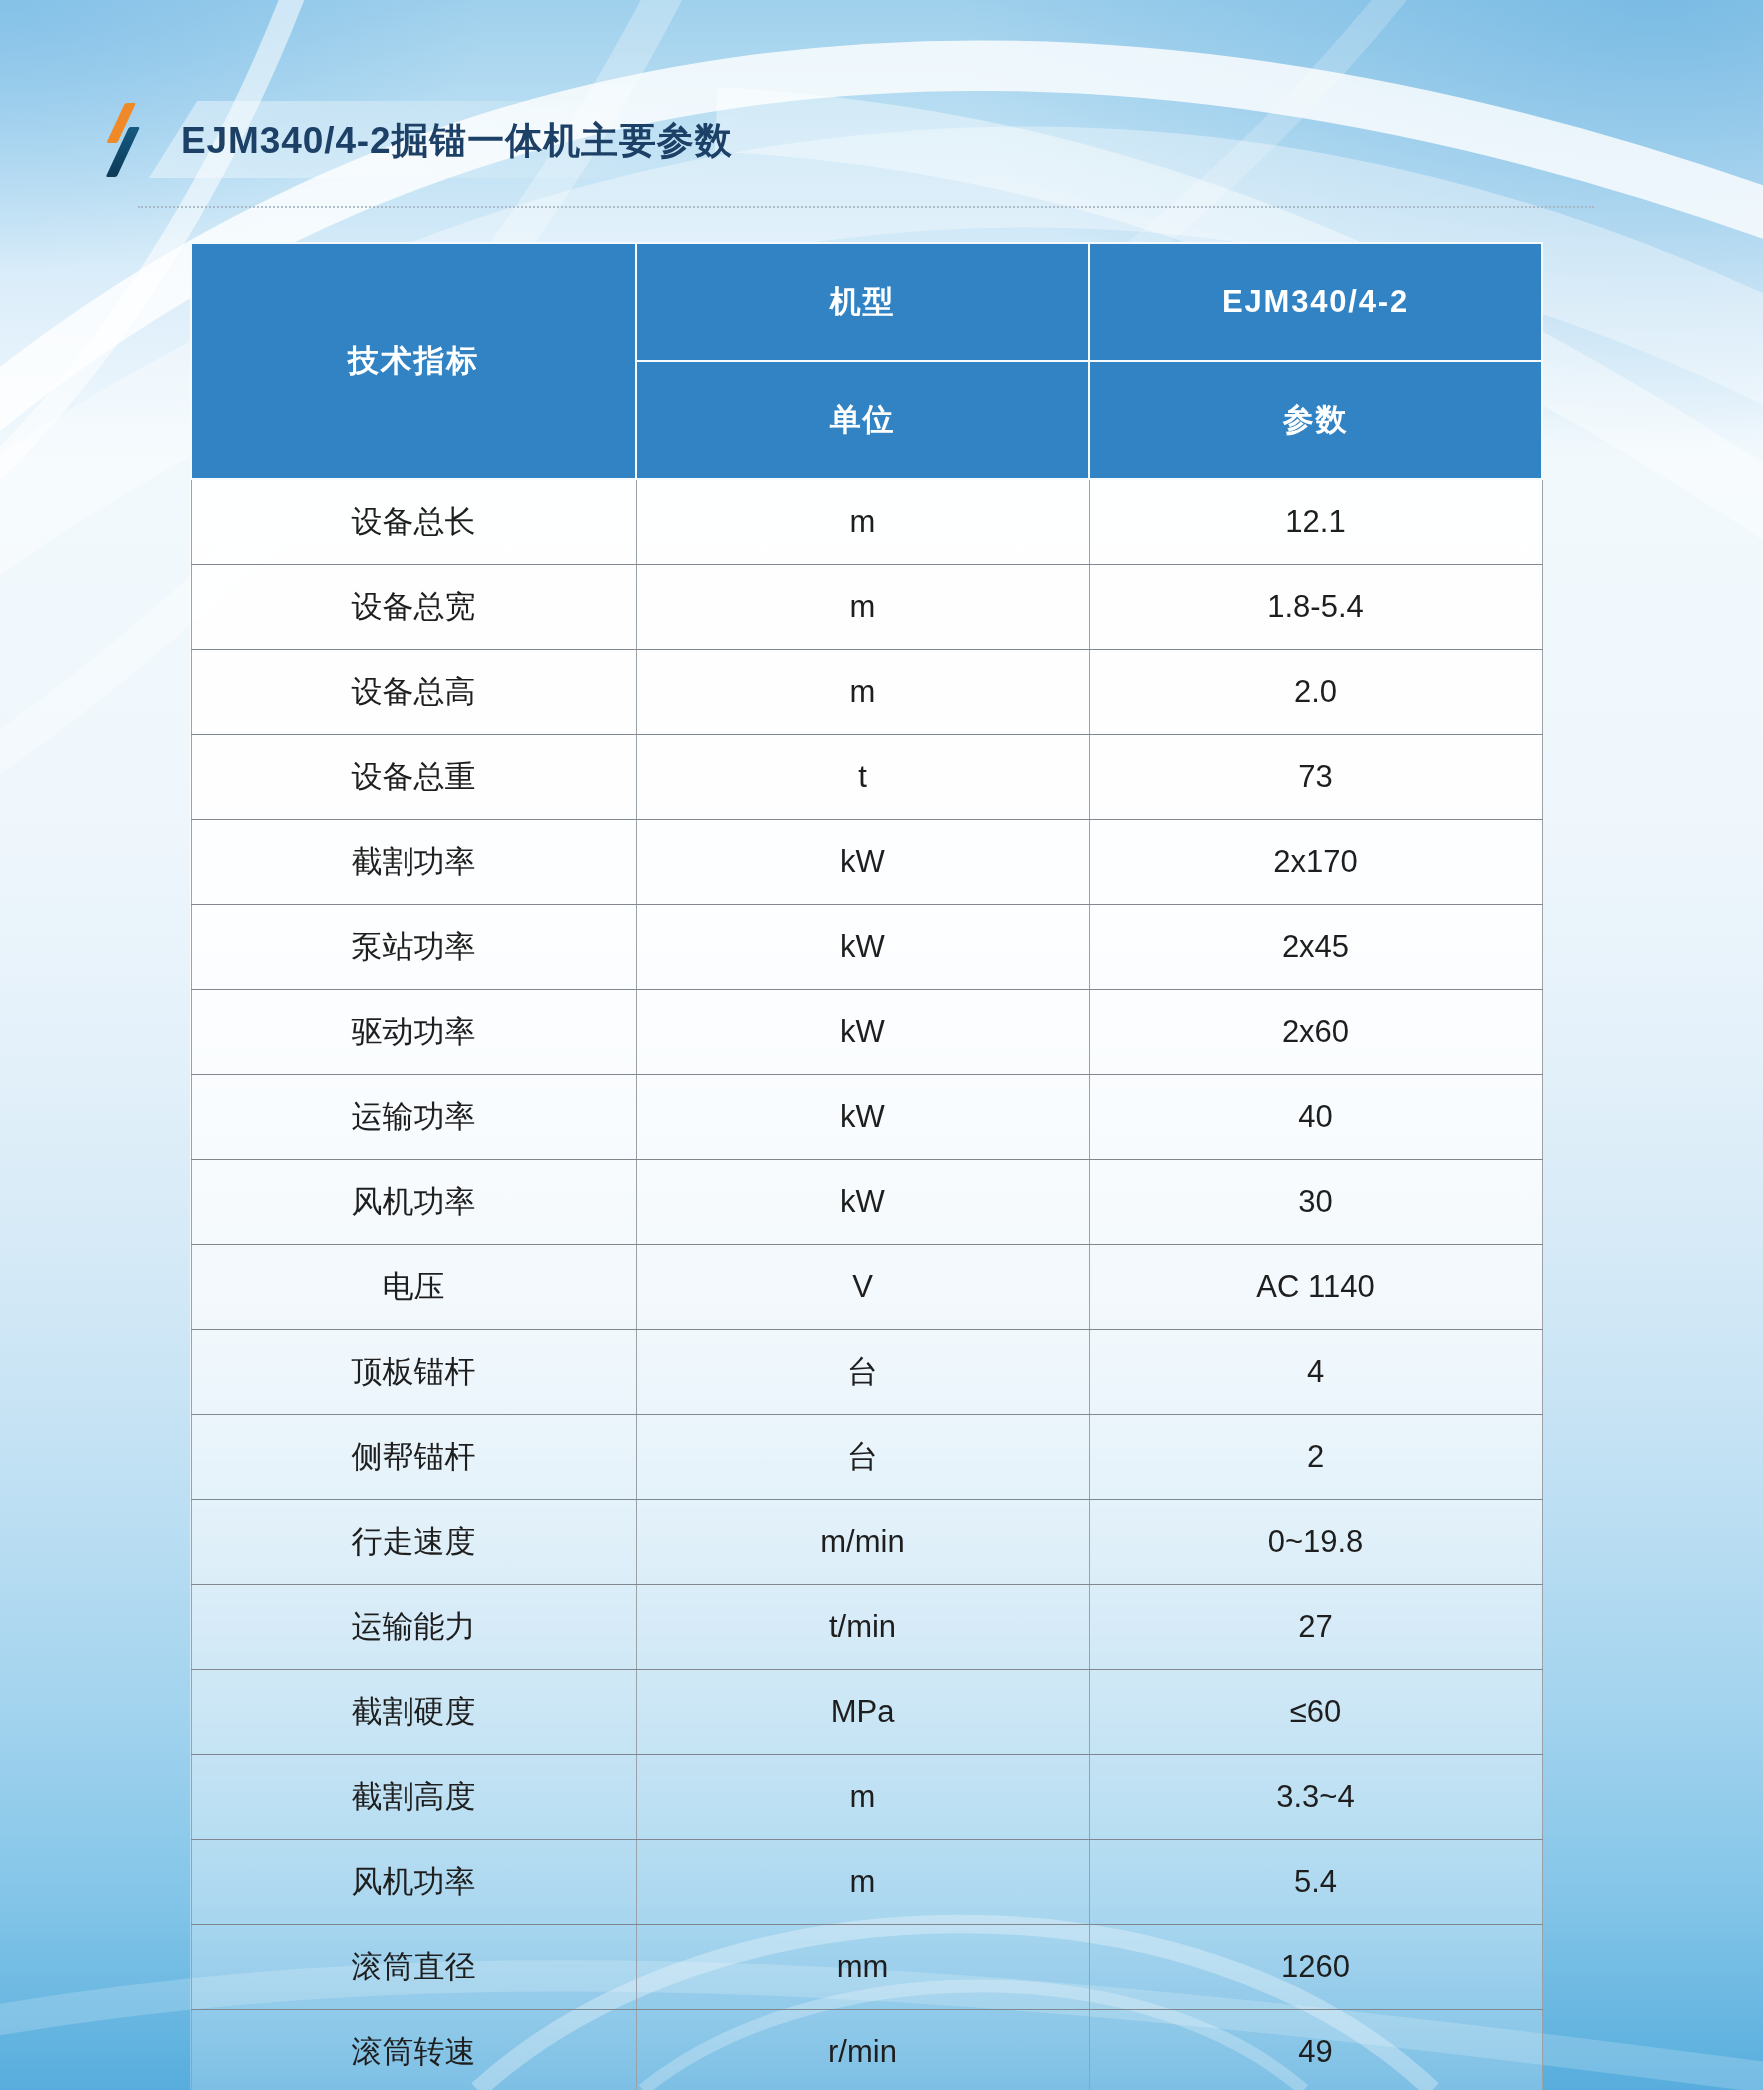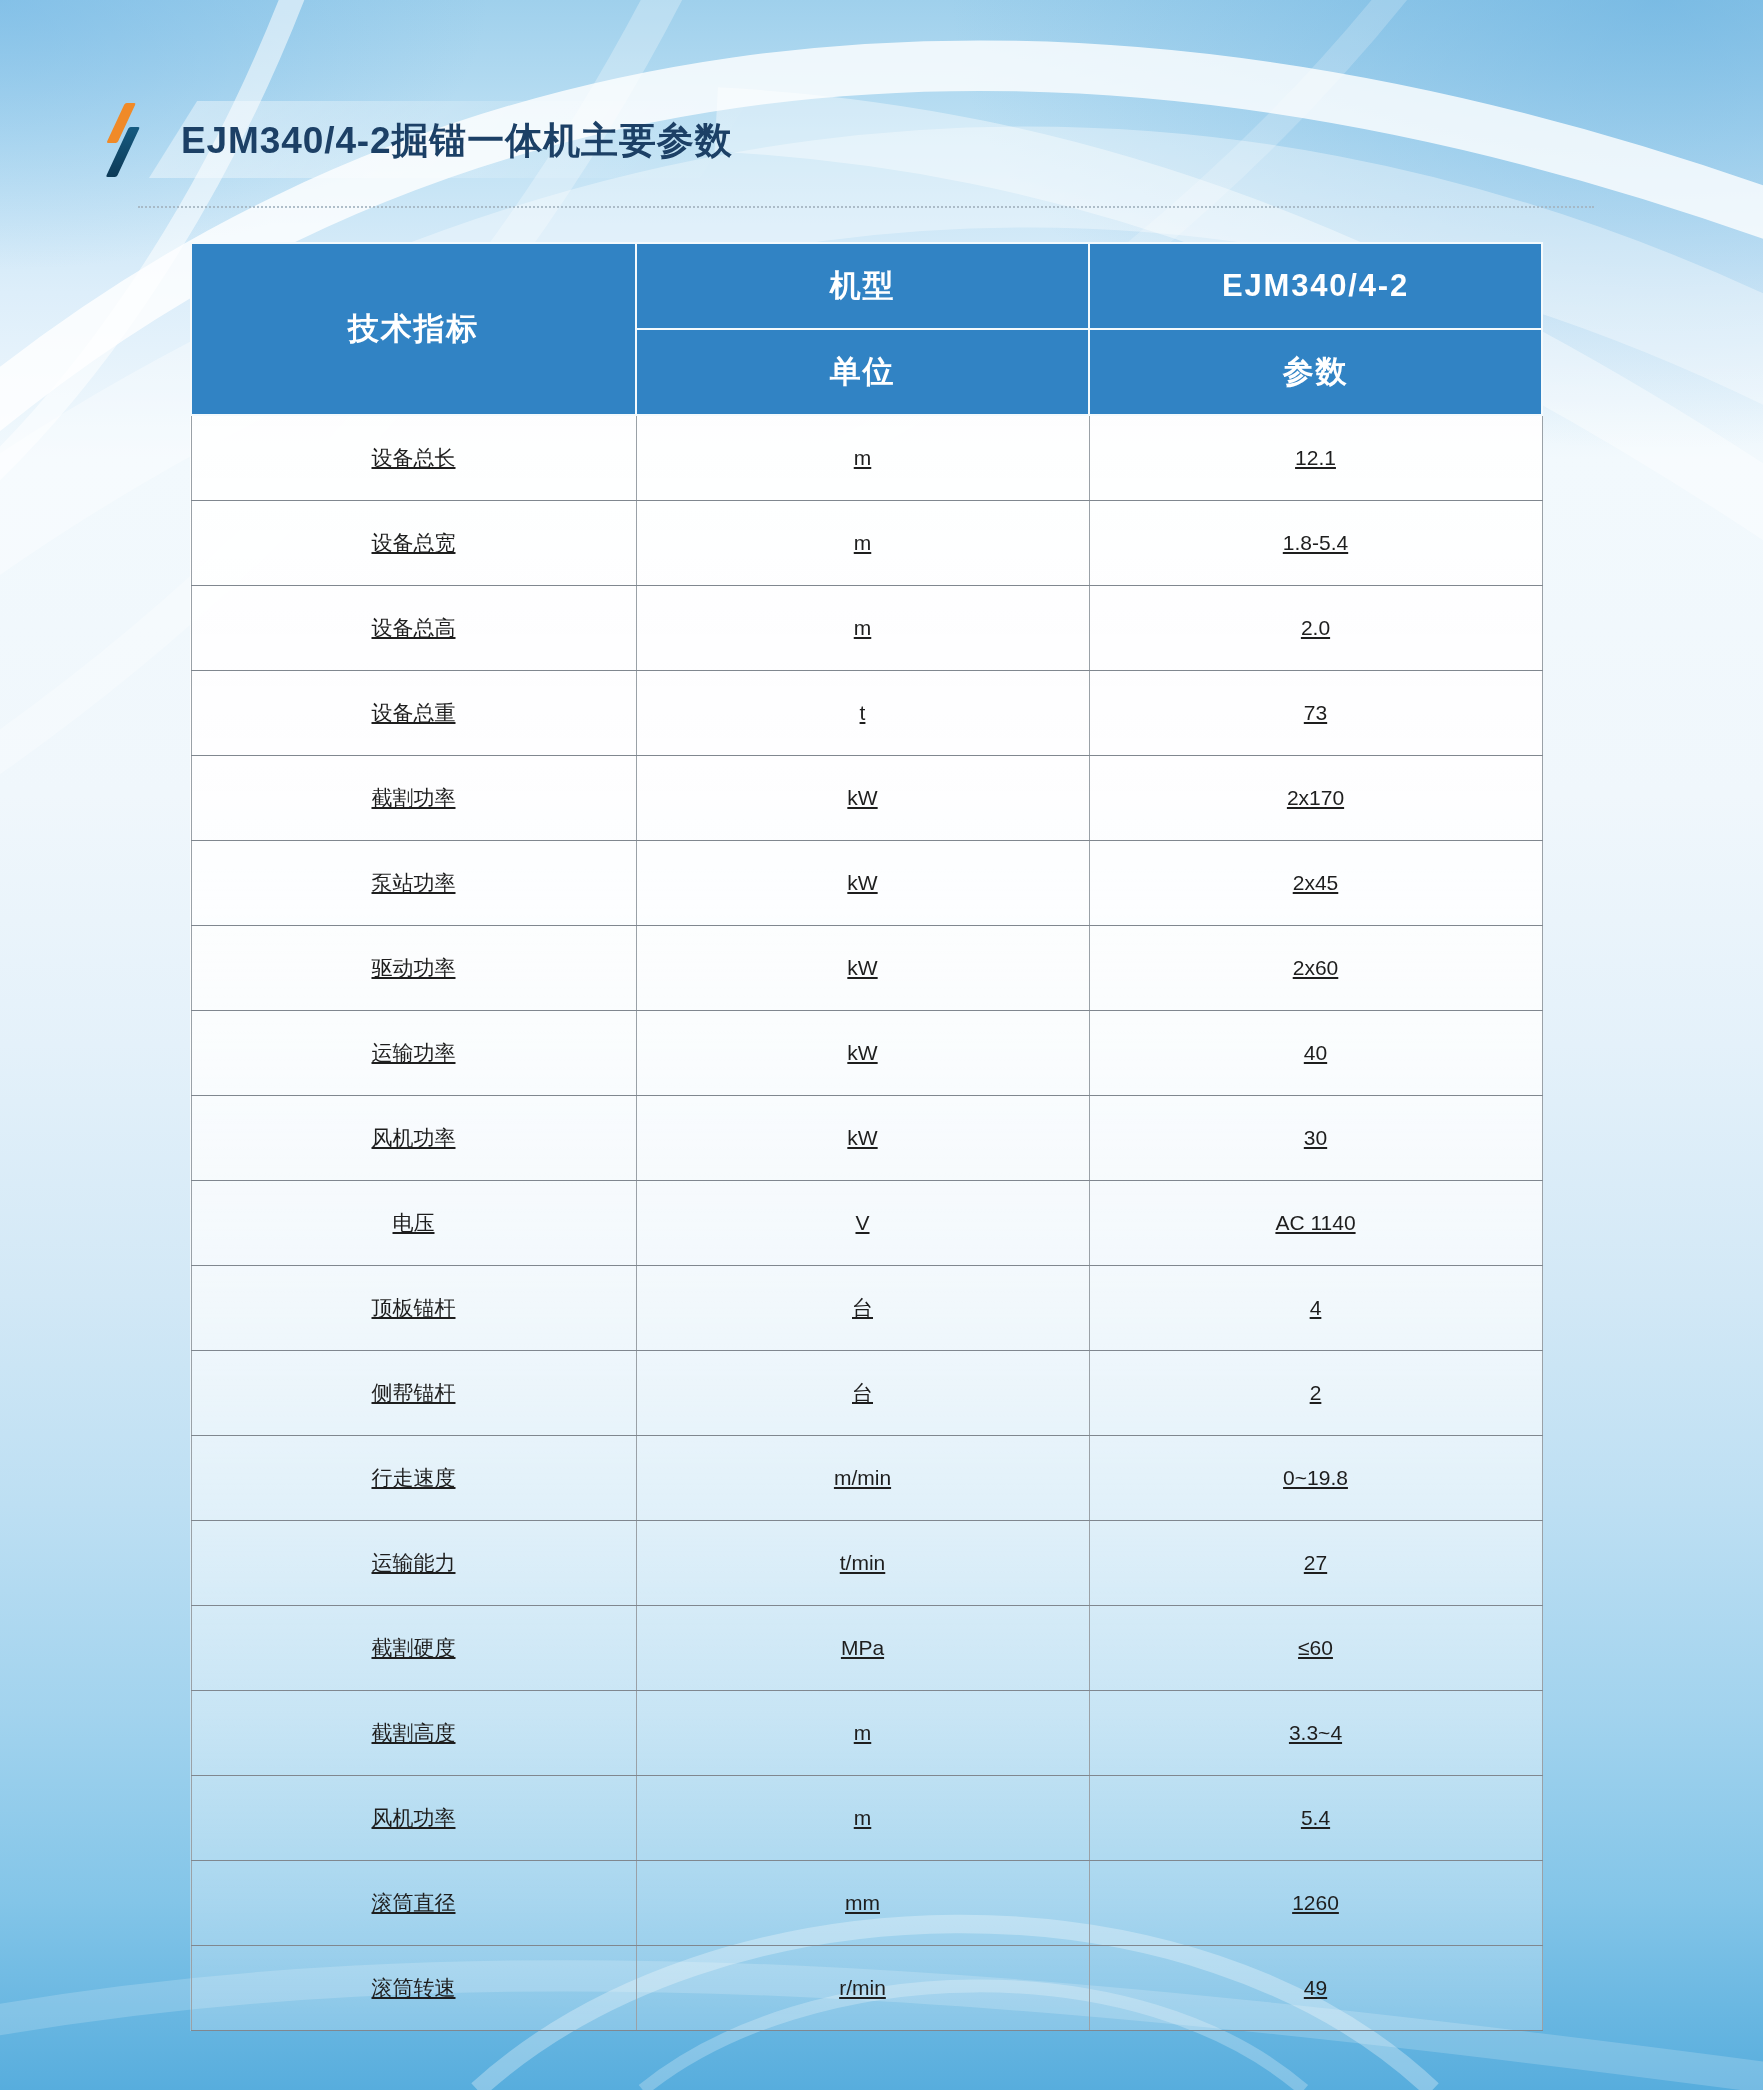--- a/index.html
+++ b/index.html
@@ -40,27 +40,27 @@
     position:absolute;left:190px;top:242px;width:1351px;height:1774px;
     border-collapse:collapse;table-layout:fixed;
     background:linear-gradient(180deg,
       rgba(255,255,255,0.95) 0%, rgba(255,255,255,0.90) 35%,
       rgba(255,255,255,0.72) 58%, rgba(255,255,255,0.45) 78%,
       rgba(255,255,255,0.22) 100%);
   }
   col.c-label{width:445px;} col.c-unit{width:453px;} col.c-val{width:453px;}
   table.spec th{
     background:#3183c4;color:#ffffff;font-size:31px;font-weight:bold;
-    letter-spacing:1.8px;height:84px;padding:0;text-align:center;vertical-align:middle;
+    letter-spacing:1.8px;height:84px;padding:16px;text-align:center;vertical-align:middle;
     border:2.8px solid #f4fafd;
   }
   table.spec td{
-    font-size:21px;color:#1e1e1e;height:84px;padding:0;text-align:center;vertical-align:middle;
+    font-size:31px;color:#1e1e1e;height:84px;padding:0;text-align:center;vertical-align:middle;
     border-top:1.8px solid #80878f;border-bottom:1.8px solid #80878f;
-    border-left:1.8px solid #9aa1a7;border-right:1.8px solid #9aa1a7;text-decoration:underline;
+    border-left:1.8px solid #9aa1a7;border-right:1.8px solid #9aa1a7;
   }
 </style>
 </head>
 <body>
 
 <svg class="decor" viewBox="0 0 1920 2276" xmlns="http://www.w3.org/2000/svg" aria-hidden="true">
   <path d="M-100,520 C400,60 1100,-80 2000,260" fill="none" stroke="#ffffff" stroke-opacity="0.80" stroke-width="55"></path>
   <path d="M-140,660 C500,170 1250,20 2020,430" fill="none" stroke="#ffffff" stroke-opacity="0.35" stroke-width="110"></path>
   <path d="M2000,600 C1520,270 1160,150 780,130" fill="none" stroke="#ffffff" stroke-opacity="0.40" stroke-width="70"></path>
   <path d="M340,-60 C240,220 80,460 -110,600" fill="none" stroke="#ffffff" stroke-opacity="0.55" stroke-width="26"></path>

